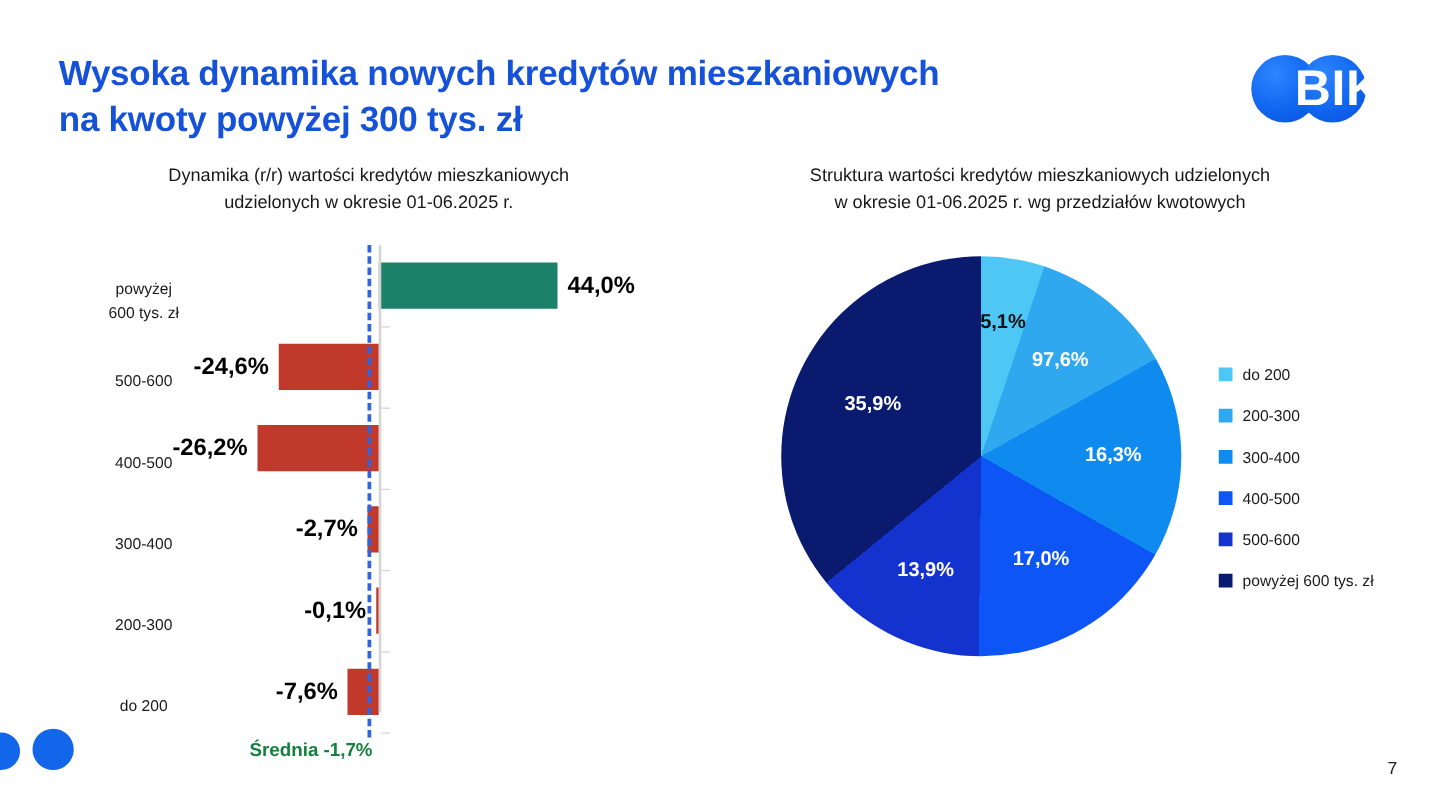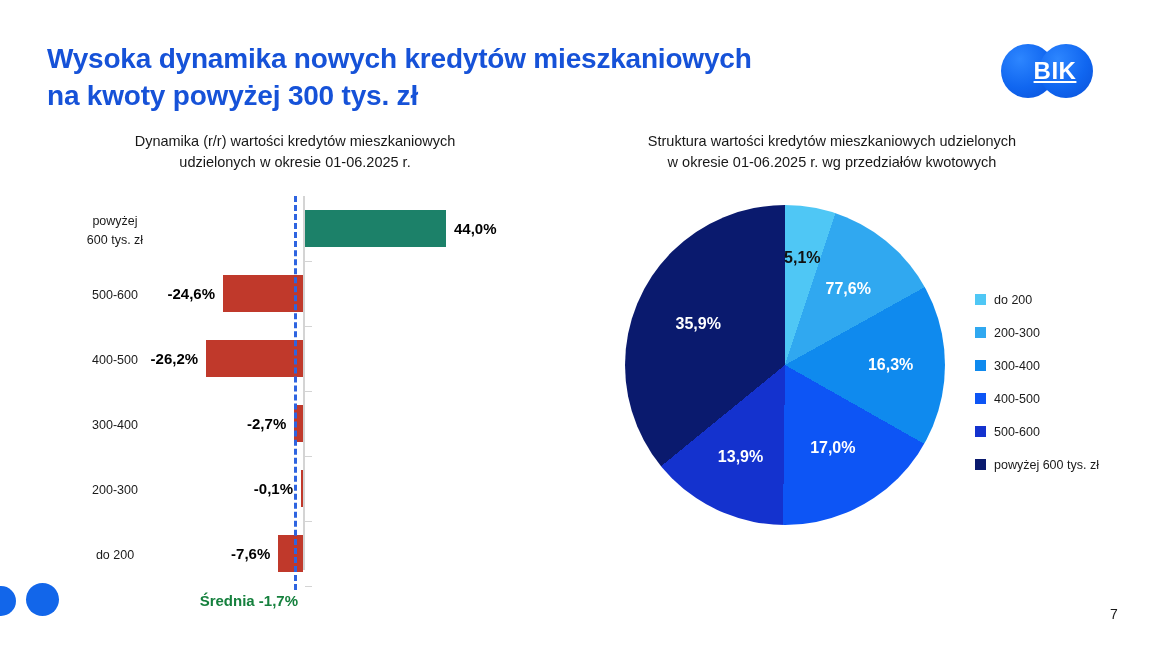--- a/index.html
+++ b/index.html
@@ -45,32 +45,31 @@
     top: 0;
     width: 54px;
     height: 54px;
     border-radius: 50%;
     background: radial-gradient(circle at 35% 28%, #2d86ff 0%, #1066f0 55%, #0a50d8 100%);
   }
   #bik-logo .lobe.left  { left: 0px; }
   #bik-logo .lobe.right { left: 38px; }
   #bik-logo .logo-text {
     position: absolute;
-    left: 0;
+    left: 16px;
     top: 0;
     width: 108px;
     height: 54px;
     display: flex;
     align-items: center;
     justify-content: center;
     color: #ffffff;
-    font-size: 24px;
+    font-size: 40px;
     font-weight: bold;
     letter-spacing: 0.5px;
-    text-decoration: underline;
   }
 
   
   .deco-dot {
     position: absolute;
     border-radius: 50%;
     background: #1266ea;
   }
   #deco-dot-1 { left: -14px; top: 586px; width: 30px; height: 30px; }
   #deco-dot-2 { left: 26px;  top: 583px; width: 33px; height: 33px; }
@@ -98,21 +97,21 @@
   }
   .bar-row {
     position: absolute;
     left: 0;
     width: 500px;
     height: 65px;
   }
   .bar-cat-label {
     position: absolute;
     left: 0;
-    top: 2px;
+    top: 12px;
     width: 130px;
     height: 65px;
     display: flex;
     flex-direction: column;
     align-items: center;
     justify-content: center;
     font-size: 12.5px;
     color: #1a1a1a;
     line-height: 1.45;
     text-align: center;
@@ -124,21 +123,21 @@
     height: 37px;
   }
   .bar-shape.negative { background: #C0392B; }
   .bar-shape.positive { background: #1C8169; }
   .bar-value {
     position: absolute;
     top: 0;
     height: 65px;
     display: flex;
     align-items: center;
-    font-size: 15px;
+    font-size: 19px;
     font-weight: bold;
     color: #000000;
     white-space: nowrap;
   }
   
   #zero-axis {
     position: absolute;
     left: 303px;
     top: 196px;
     width: 2px;
@@ -306,21 +305,21 @@
         <div class="bar-shape negative" style="width: 24.7px; left: 228.3px;"></div>
         <div class="bar-value" style="left: 150.3px; width: 70px; justify-content: flex-end;">-7,6%</div>
       </div>
     </div>
   <div id="zero-axis"></div>
   <div id="avg-line"></div>
   <div id="avg-label">Średnia -1,7%</div>
 
   <div id="pie-chart" style="background: conic-gradient(rgb(79, 199, 245) 0%, rgb(79, 199, 245) 5.1%, rgb(48, 168, 240) 5.1%, rgb(48, 168, 240) 16.9%, rgb(15, 138, 238) 16.9%, rgb(15, 138, 238) 33.2%, rgb(13, 85, 245) 33.2%, rgb(13, 85, 245) 50.2%, rgb(20, 50, 206) 50.2%, rgb(20, 50, 206) 64.1%, rgb(10, 26, 110) 64.1%, rgb(10, 26, 110) 100%);">
       <div class="pie-label" style="left: 177.358px; top: 52.5935px; transform: translate(-50%, -50%); color: rgb(17, 17, 17);">5,1%</div>
-      <div class="pie-label" style="left: 223.232px; top: 83.5651px; transform: translate(-50%, -50%); color: rgb(255, 255, 255);">77,6%</div>
+      <div class="pie-label" style="left: 223.232px; top: 83.5651px; transform: translate(-50%, -50%); color: rgb(255, 255, 255);">97,6%</div>
       <div class="pie-label" style="left: 265.599px; top: 160.332px; transform: translate(-50%, -50%); color: rgb(255, 255, 255);">16,3%</div>
       <div class="pie-label" style="left: 207.826px; top: 243.239px; transform: translate(-50%, -50%); color: rgb(255, 255, 255);">17,0%</div>
       <div class="pie-label" style="left: 115.529px; top: 252.239px; transform: translate(-50%, -50%); color: rgb(255, 255, 255);">13,9%</div>
       <div class="pie-label" style="left: 73.2654px; top: 118.853px; transform: translate(-50%, -50%); color: rgb(255, 255, 255);">35,9%</div>
     </div>
 
   <div id="pie-legend">
       <div class="legend-item">
         <span class="legend-swatch" style="background: rgb(79, 199, 245);"></span>
         <span class="legend-label">do 200</span>

